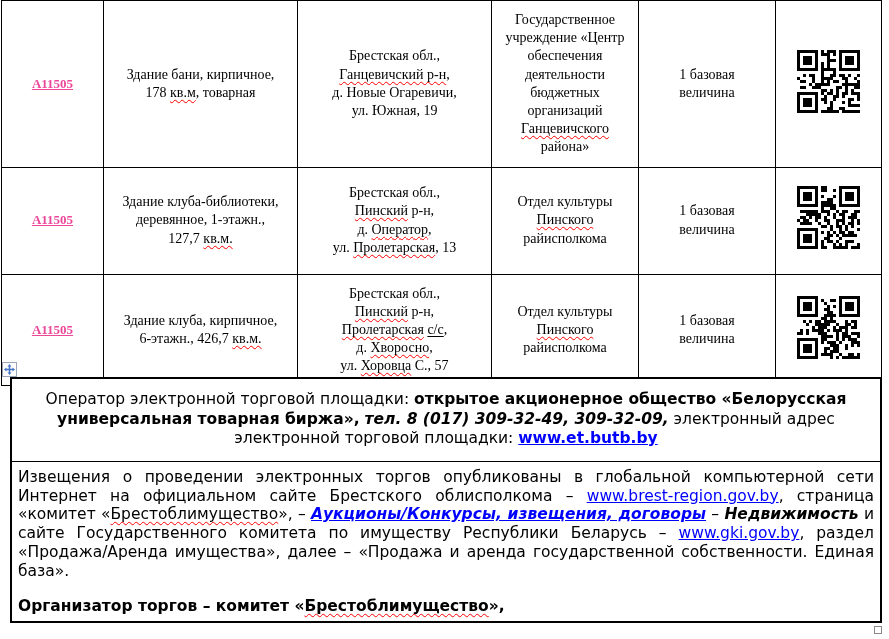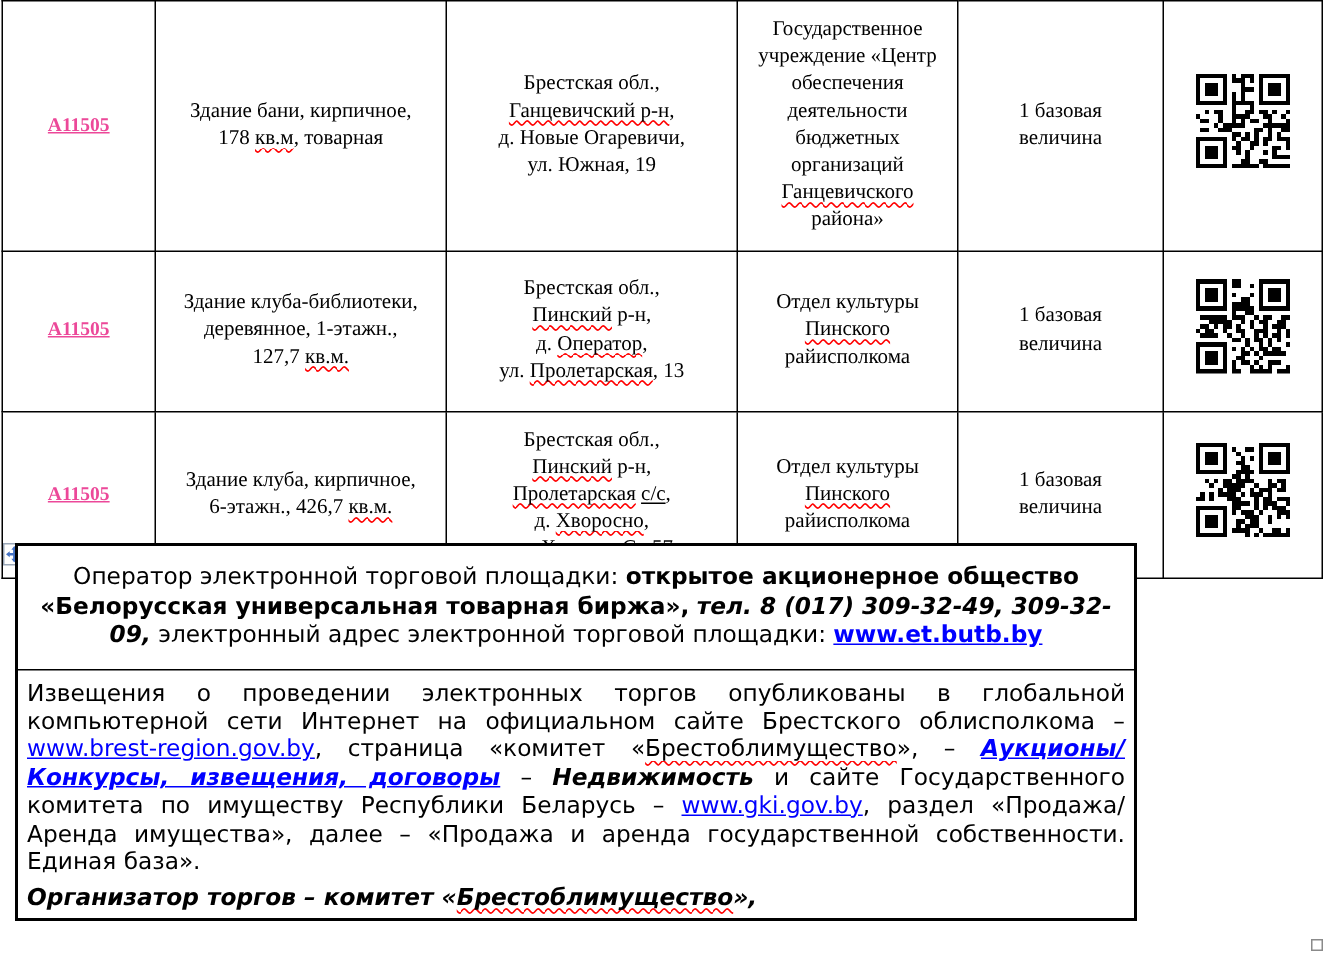--- a/index.html
+++ b/index.html
@@ -25,26 +25,26 @@
   .sp  { text-decoration-line:underline; text-decoration-style:wavy; text-decoration-color:#ff0000; text-decoration-thickness:1px; text-underline-offset:2px; text-decoration-skip-ink:none; }
   .spg { text-decoration-line:underline; text-decoration-style:wavy; text-decoration-color:#008000; text-decoration-thickness:1px; text-underline-offset:2px; text-decoration-skip-ink:none;text-decoration:underline; }
 
   .qr-box { display:inline-block; width:63px; height:63px; }
 
   
   .move-handle { position:absolute; left:2px; top:362px; width:15px; height:15px; background:#fff; border:1px solid #9aa7b8; display:flex; align-items:center; justify-content:center; cursor:move; }
   .resize-handle { position:absolute; left:874px; top:626px; width:8px; height:8px; background:#fff; border:1px solid #8a8a8a; cursor:nwse-resize; }
 
   
-  .info-block { position:absolute; left:10px; top:362px; width:748px; border:2px solid #000; background:#fff;
+  .info-block { position:absolute; left:10px; top:377px; width:872px; border:2px solid #000; background:#fff;
                 font-family:"DejaVu Sans","Liberation Sans",sans-serif; font-size:15.5px; color:#000; }
   .info-operator { border-bottom:1.5px solid #000; min-height:83px; text-align:center; padding:11px 8px 8px 8px; line-height:19.5px; }
   .info-body { padding:6px 6px 4px 6px; min-height:158px; }
   .info-notice { text-align:justify; line-height:18.7px; }
-  .info-organizer { margin-top:5px; line-height:19.5px; font-weight:bold;font-style:italic; }
+  .info-organizer { margin-top:17px; line-height:19.5px; font-weight:bold; }
 
   .b  { font-weight:bold; }
   .i  { font-style:italic; }
   .link { color:#0000ff; text-decoration:underline; cursor:pointer; }
 </style>
 </head>
 <body>
 
 <table class="lots-table">
   <colgroup>

